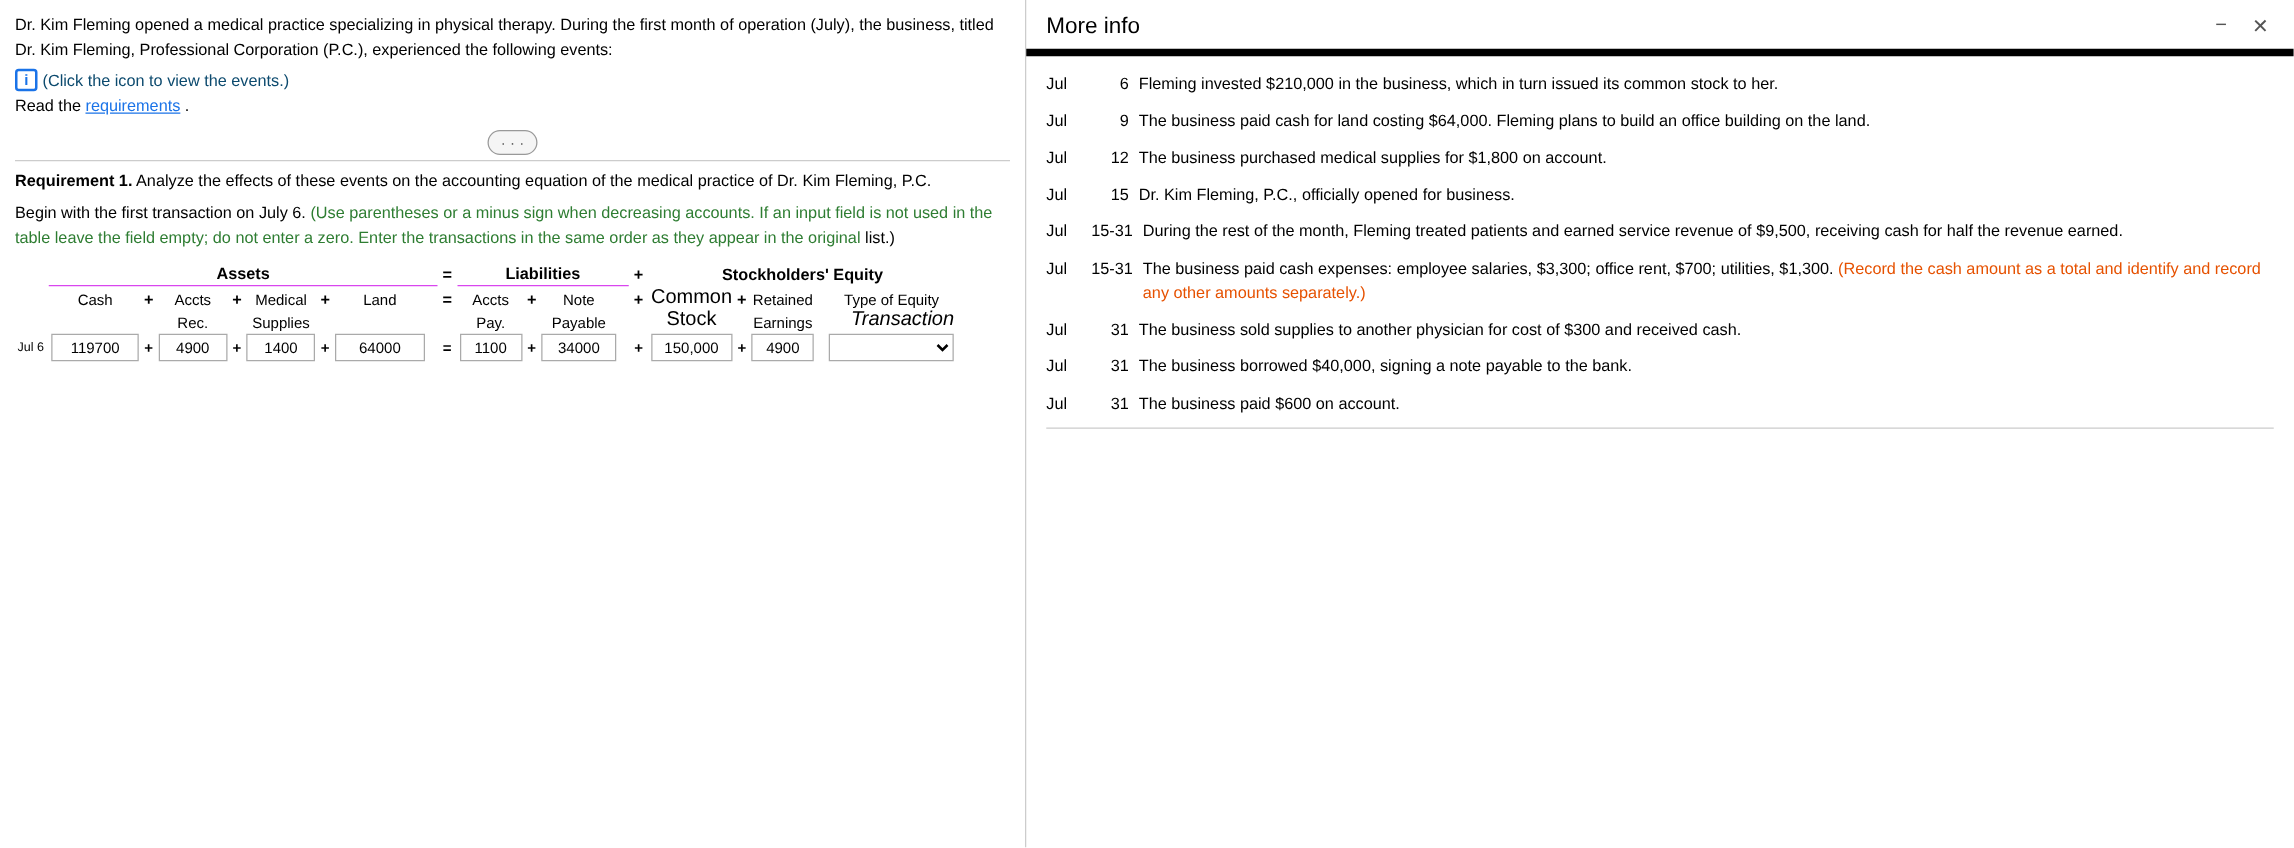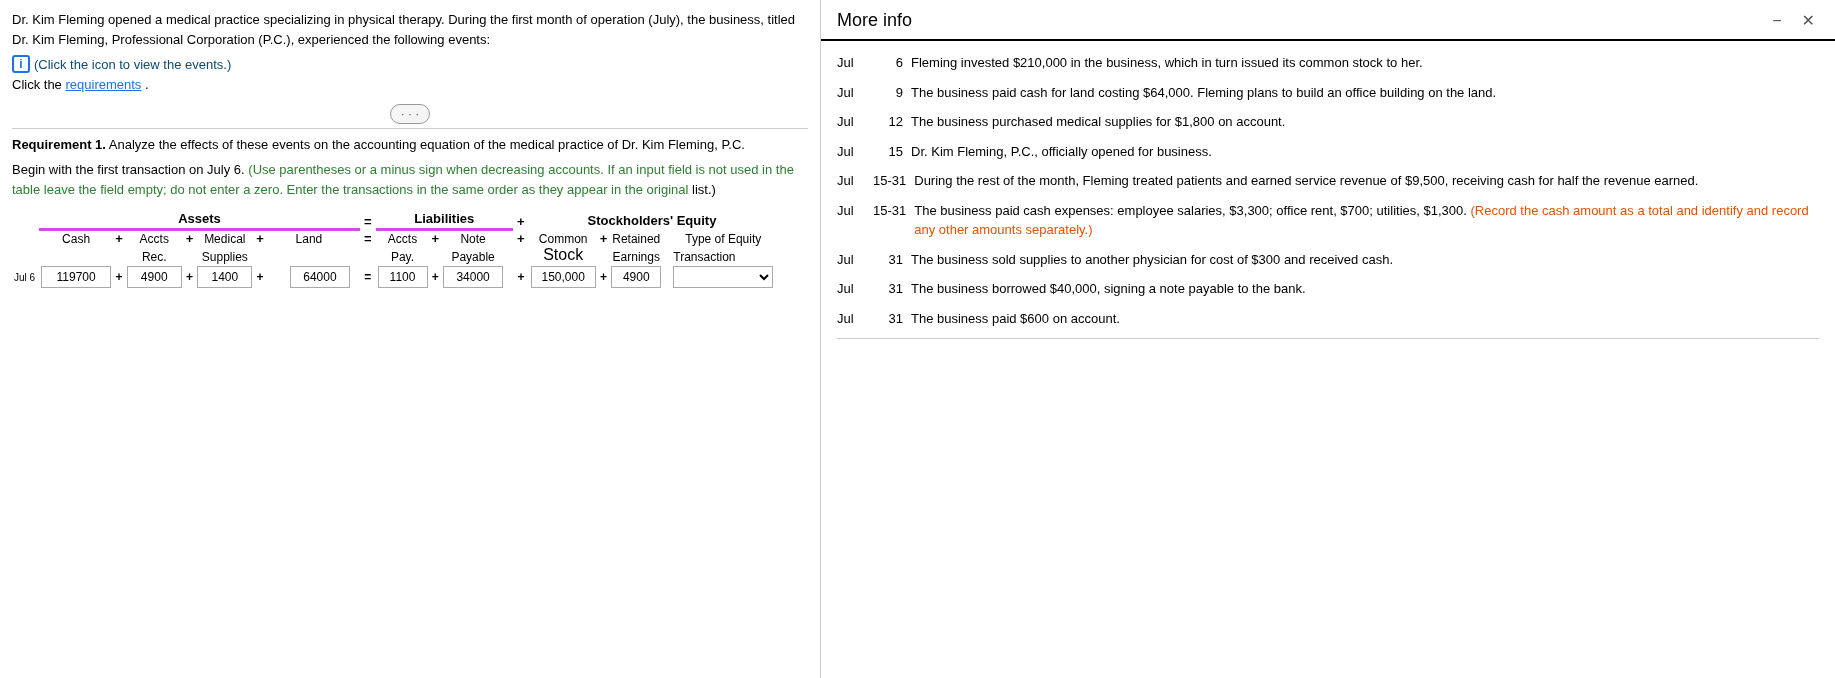--- a/index.html
+++ b/index.html
@@ -114,21 +114,21 @@
       font-size: 11px;
       height: 22px;
       outline: none;
       cursor: pointer;
     }
 
     .more-info-titlebar {
       display: flex;
       justify-content: space-between;
       padding: 10px 16px 8px 16px;
-      border-bottom: 2px solid #000000;
+      border-bottom: 6px solid #000000;
     }
 
     .more-info-title {
       font-size: 18px;
       font-weight: normal;
     }
 
     .titlebar-controls {
       display: flex;
       gap: 12px;
@@ -234,21 +234,21 @@
       padding: 0 2px;
       vertical-align: bottom;
     }
 
     .data-row-tr td {
       padding: 2px 2px;
       vertical-align: middle;
     }
 
     .underline-cell {
-      border-bottom: 3px solid #d946ef;
+      border-bottom: 1px solid #d946ef;
     }
 
     .operator-cell {
       text-align: center;
       font-size: 14px;
       font-weight: bold;
       vertical-align: bottom;
       padding: 0 2px 2px 2px;
     }
   </style>
@@ -259,21 +259,21 @@
   <div class="left-panel">
 
     <p class="intro-text">Dr. Kim Fleming opened a medical practice specializing in physical therapy. During the first month of operation (July), the business, titled Dr. Kim Fleming, Professional Corporation (P.C.), experienced the following events:</p>
 
     <div class="icon-link-row">
       <span class="info-icon">i</span>
       <span class="click-text">(Click the icon to view the events.)</span>
     </div>
 
     <p class="read-requirements">
-      <span>Click the</span>
+      <span>Read the</span>
       <a class="requirements-link">requirements</a>
       <span>.</span>
     </p>
 
     <div class="divider-row">
       <button class="dots-button">· · ·</button>
     </div>
 
     <p class="requirement-label">
       <strong>Requirement 1.</strong>
@@ -308,21 +308,21 @@
             <td style="text-align:center;font-size:12px;">Medical</td>
             <td class="operator-cell" style="font-size:13px;">+</td>
             <td style="text-align:center;font-size:12px;">Land</td>
             <td style="width:8px;"></td>
             <td class="operator-cell" style="font-size:13px;">=</td>
             <td style="text-align:center;font-size:12px;">Accts</td>
             <td class="operator-cell" style="font-size:13px;">+</td>
             <td style="text-align:center;font-size:12px;">Note</td>
             <td style="width:8px;"></td>
             <td class="operator-cell" style="font-size:13px;">+</td>
-            <td style="text-align:center;font-size:12px;">Common</td>
+            <td style="text-align:right;font-size:16px;">Common</td>
             <td class="operator-cell" style="font-size:13px;">+</td>
             <td style="text-align:center;font-size:12px;">Retained</td>
             <td style="width:8px;"></td>
             <td style="text-align:center;font-size:12px;">Type of Equity</td>
           </tr>
 
           <tr class="sub-header-row2">
             <td></td>
             <td></td>
             <td></td>
@@ -335,41 +335,41 @@
             <td></td>
             <td style="text-align:center;font-size:12px;">Pay.</td>
             <td></td>
             <td style="text-align:center;font-size:12px;">Payable</td>
             <td></td>
             <td></td>
             <td style="text-align:center;font-size:16px;">Stock</td>
             <td></td>
             <td style="text-align:center;font-size:12px;">Earnings</td>
             <td></td>
-            <td style="text-align:left;font-size:12px;">Transaction</td>
+            <td style="text-align:right;font-size:16px;font-style:italic;">Transaction</td>
           </tr>
         </thead>
         <tbody>
 
           <tr class="data-row-tr">
             <td style="text-align:right;font-size:10px;white-space:nowrap;padding-right:4px;">Jul 6</td>
             <td>
               <input type="text" class="input-field" style="width: 70px;" value="119700">
             </td>
             <td class="operator-cell" style="font-size:12px;">+</td>
             <td>
               <input type="text" class="input-field" style="width: 55px;" value="4900">
             </td>
             <td class="operator-cell" style="font-size:12px;">+</td>
             <td>
               <input type="text" class="input-field" style="width: 55px;" value="1400">
             </td>
             <td class="operator-cell" style="font-size:12px;">+</td>
             <td>
-              <input type="text" class="input-field" style="width: 60px; margin-left: 22px;" value="64000">
+              <input type="text" class="input-field" style="width: 72px;" value="64000">
             </td>
             <td></td>
             <td class="operator-cell" style="font-size:12px;">=</td>
             <td>
               <input type="text" class="input-field" style="width: 50px;" value="1100">
             </td>
             <td class="operator-cell" style="font-size:12px;">+</td>
             <td>
               <input type="text" class="input-field" style="width: 60px;" value="34000">
             </td>

